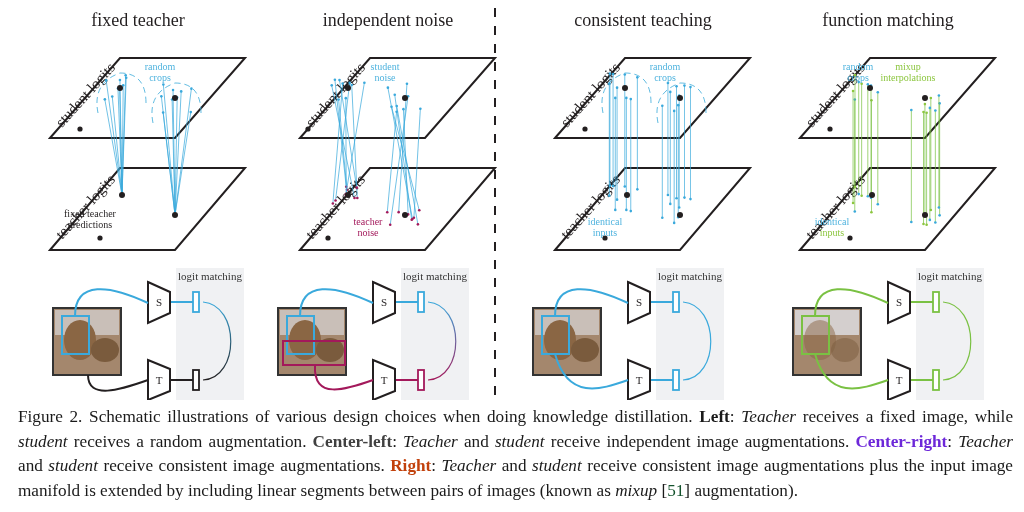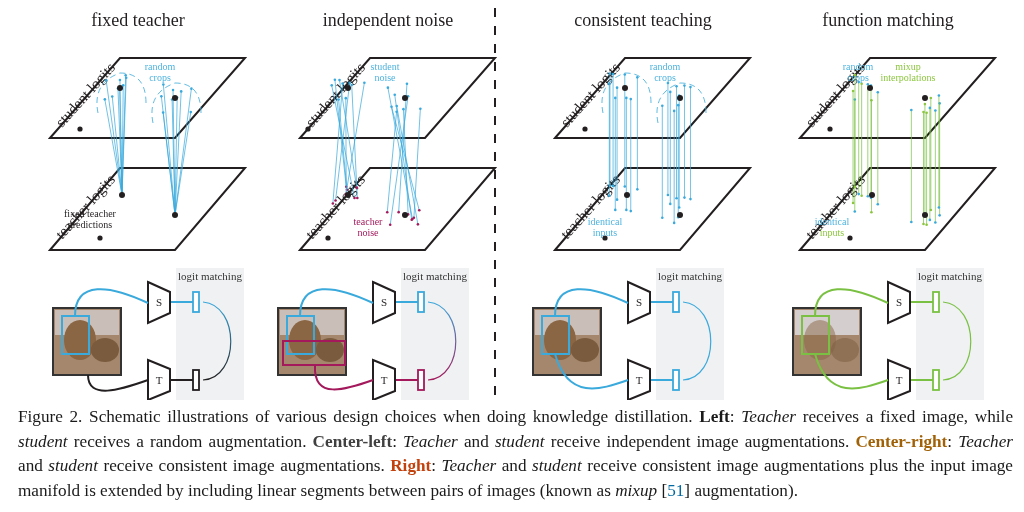--- a/index.html
+++ b/index.html
@@ -2,23 +2,23 @@
 <html><head>
 <meta charset="utf-8">
 <style>
   html, body { margin:0; padding:0; background:#ffffff; }
   body { width:1024px; height:512px; overflow:hidden; position:relative; font-family:"Liberation Serif", "DejaVu Serif", serif; color:#231f20; }
   #figure { position:absolute; left:0; top:0; width:1024px; height:400px; }
   .caption { position:absolute; left:18px; top:405px; width:995px; font-size:17.2px; line-height:24.5px; color:#1a1a1a; text-align:justify; }
   .caption .bold { font-weight:bold; }
   .caption .it { font-style:italic; }
   .c-magenta { color:#404040; font-weight:bold; }
-  .c-blue { color:#a16207; font-weight:bold; }
+  .c-blue { color:#6d28d9; font-weight:bold; }
   .c-green { color:#c2410c; font-weight:bold; }
-  .c-cite { color:#0369a1;font-family:Liberation Serif, serif; }
+  .c-cite { color:#14532d;font-family:Liberation Serif, serif; }
   .panel-title { font-size:18px; fill:#231f20; font-family:"Liberation Serif", serif; }
   .plane-label { font-size:15px; fill:#231f20; font-family:"Liberation Serif", serif; }
   .annot { font-size:10px; font-family:"Liberation Serif", serif; }
   .lm { font-size:11px; fill:#333; font-family:"Liberation Serif", serif; }
   .net { font-size:11px; fill:#231f20; font-family:"Liberation Serif", serif; }
 </style>
 </head>
 <body>
 
 <svg id="figure" viewBox="0 0 1024 400" xmlns="http://www.w3.org/2000/svg">

